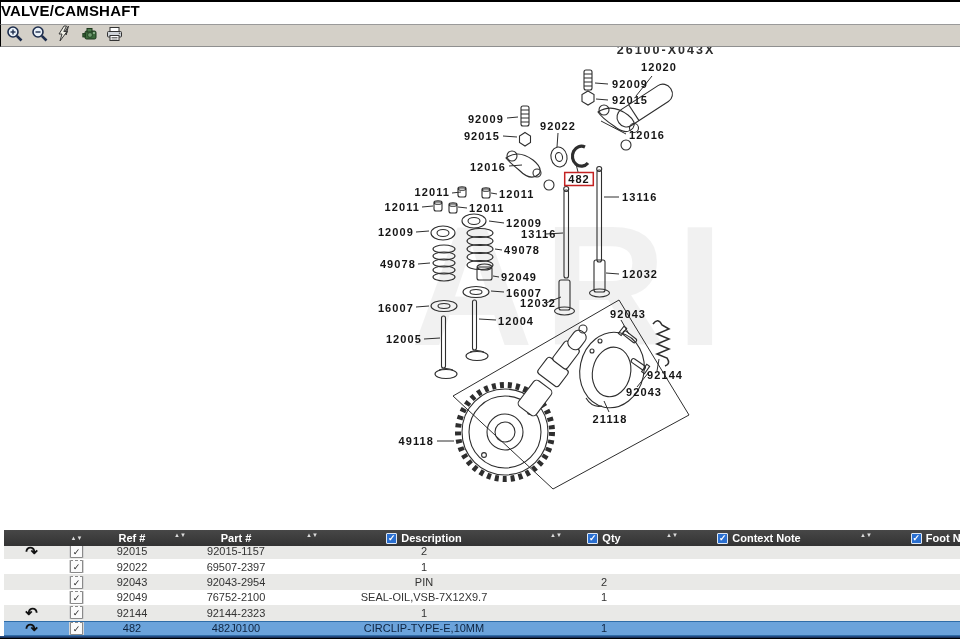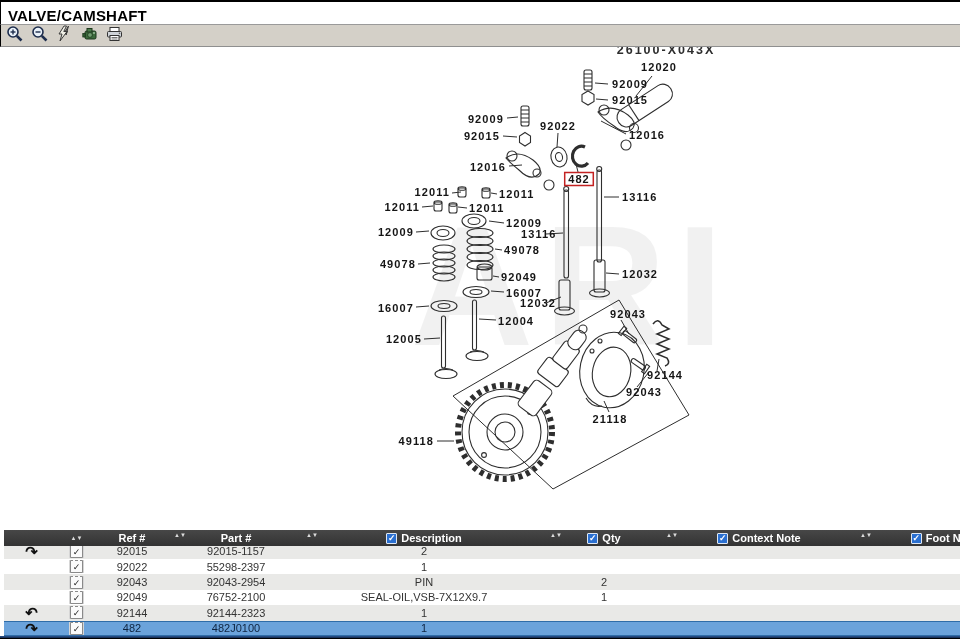--- a/index.html
+++ b/index.html
@@ -3,21 +3,21 @@
 <meta charset="utf-8">
 <style>
   * { margin:0; padding:0; box-sizing:border-box; }
   html,body { width:960px; height:639px; overflow:hidden; background:#fff;
     font-family:"Liberation Sans", sans-serif; }
   #app { position:relative; width:960px; height:639px; background:#fff; }
 
   
   .titlebar { position:absolute; top:0; left:0; width:960px; height:24px;
     background:#fff; border-top:2px solid #000; border-left:1px solid #000;
-    display:flex; align-items:flex-end; padding-left:7px; }
+    display:flex; align-items:flex-start; }
   .titlebar .title { font-size:15px; font-weight:bold; color:#000; letter-spacing:.2px; }
 
   
   .toolbar { position:absolute; top:24px; left:0; width:960px; height:23px;
     background:#d4d0c8; border-left:1px solid #000; border-bottom:1px solid #8f8f8f;
     border-top:1px solid #9a9a9a;
     display:flex; align-items:center; padding-left:3px; gap:4px; }
   .tool-btn { width:21px; height:20px; display:flex; align-items:center; justify-content:center;
     background:transparent; border:none; cursor:pointer; }
 
@@ -386,21 +386,21 @@
           <div class="tcell">2</div>
           <div class="tcell"></div>
           <div class="tcell"></div>
         </div>
         <div class="tbl-grid trow">
           <div class="tcell cell-actions"></div>
           <div class="tcell cell-icon">
             <span class="rowchk">✓</span>
           </div>
           <div class="tcell">92022</div>
-          <div class="tcell">55298-2397</div>
+          <div class="tcell">69507-2397</div>
           <div class="tcell">1</div>
           <div class="tcell"></div>
           <div class="tcell"></div>
         </div>
         <div class="tbl-grid trow">
           <div class="tcell cell-actions"></div>
           <div class="tcell cell-icon">
             <span class="rowchk">✓</span>
           </div>
           <div class="tcell">92043</div>
@@ -437,20 +437,21 @@
         </div>
         <div class="tbl-grid trow selected">
           <div class="tcell cell-actions">
             <span class="arrow-ic">↷</span>
           </div>
           <div class="tcell cell-icon">
             <span class="rowchk">✓</span>
           </div>
           <div class="tcell">482</div>
           <div class="tcell">482J0100</div>
+          <div class="tcell">CIRCLIP-TYPE-E,10MM</div>
           <div class="tcell">1</div>
           <div class="tcell"></div>
           <div class="tcell"></div>
         </div>
       </div>
   </div>
   <div class="bottom-strip"></div>
 
 </div>
 

